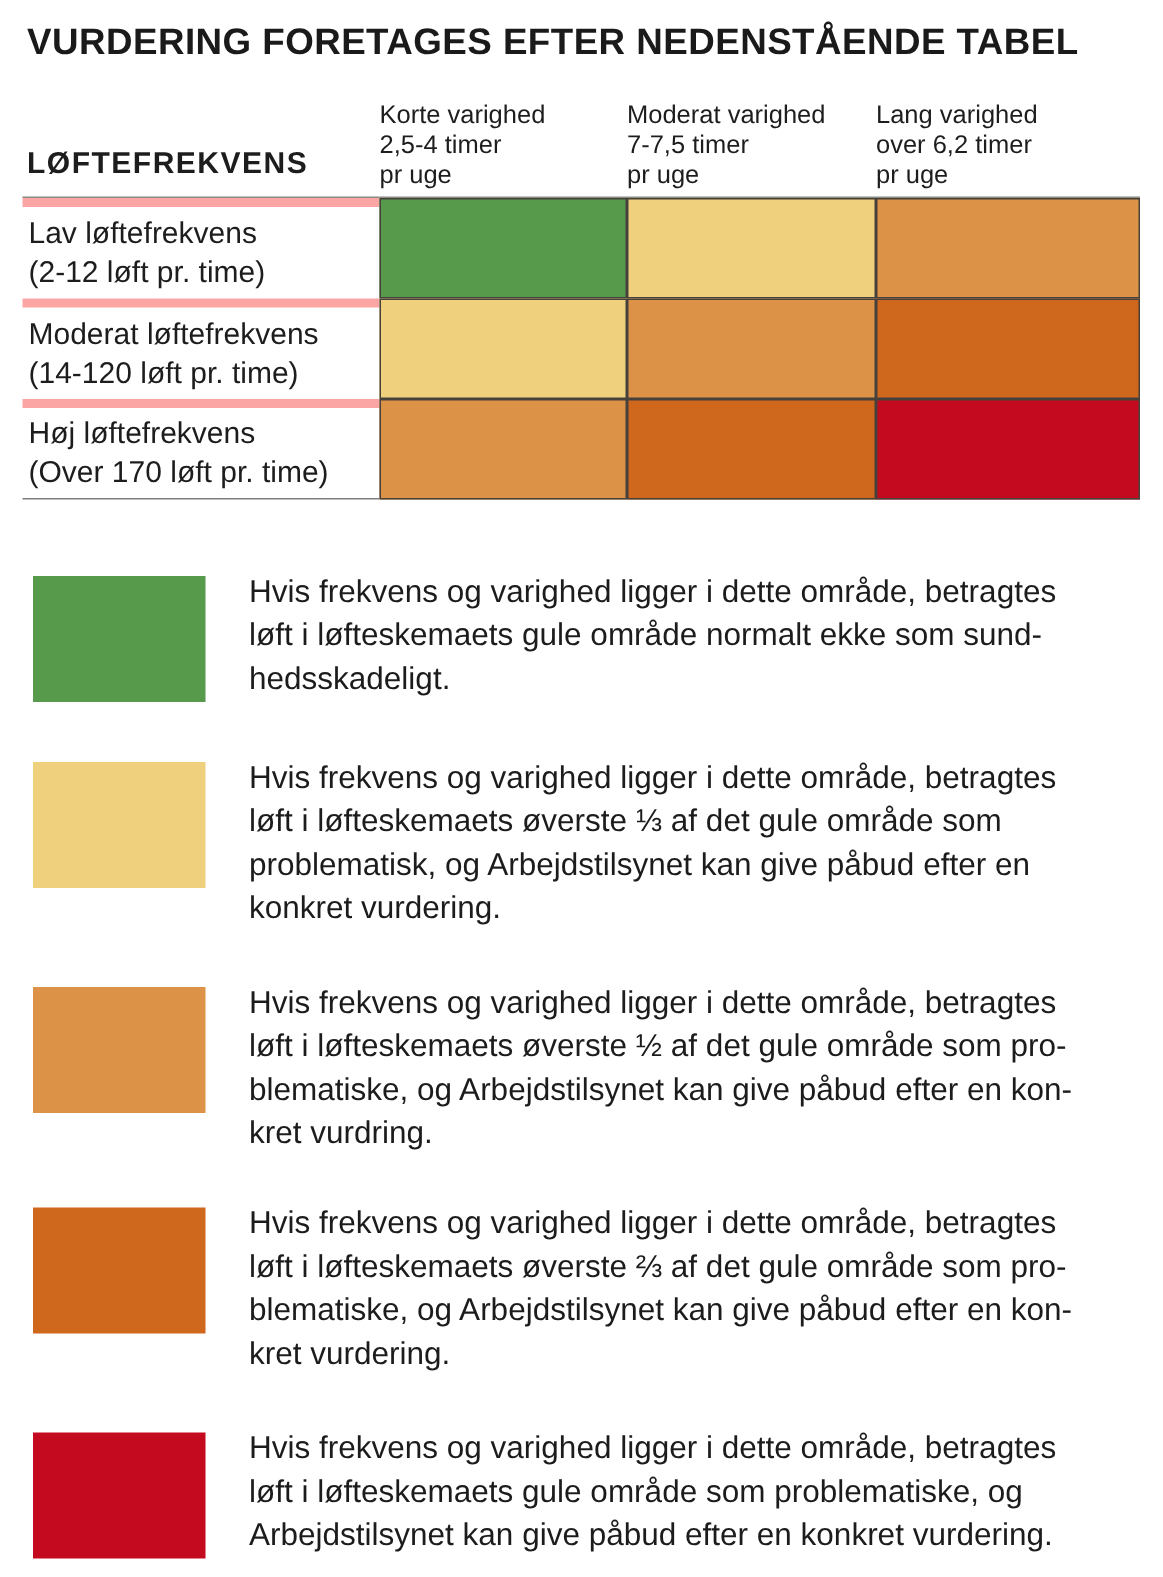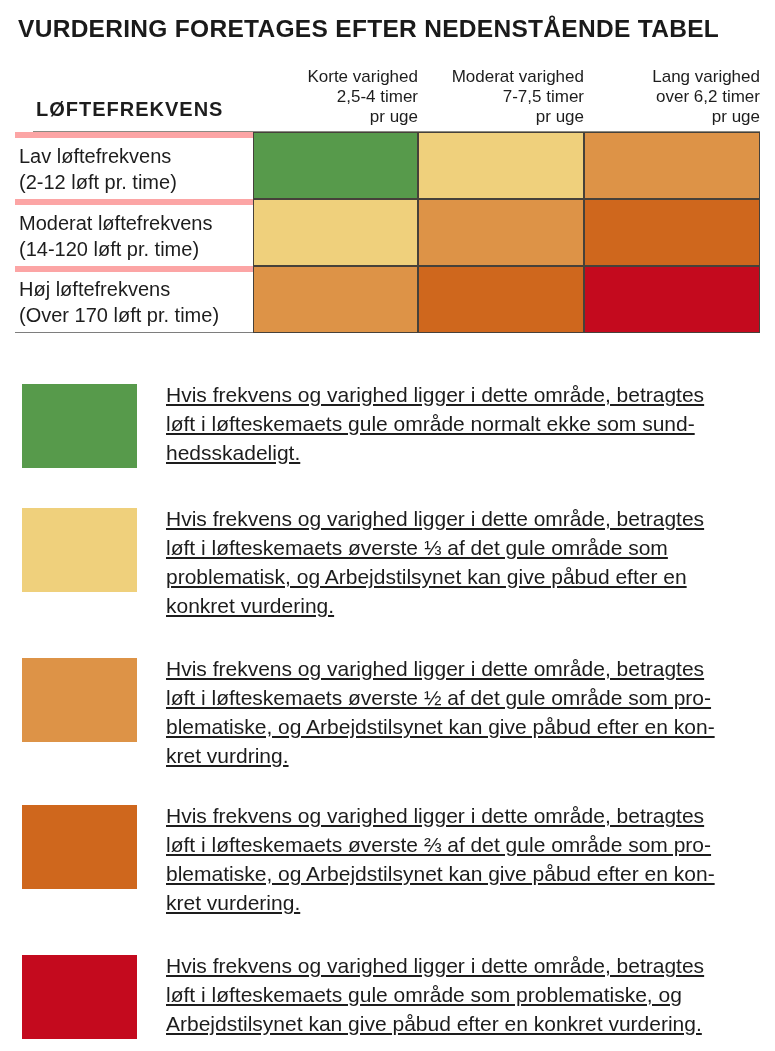--- a/index.html
+++ b/index.html
@@ -30,45 +30,44 @@
     grid-template-columns: 238px 165px 166px 176px;
     grid-template-rows: 69px 67px 67px 67px;
   }
   .corner {
     align-self: end;
     padding: 0 0 10px 3px;
     font-size: 20px;
     font-weight: bold;
     letter-spacing: 1px;
     white-space: pre;
-    margin-left: 18px;
   }
   .colhead {
     align-self: end;
     padding-bottom: 4px;
     font-size: 17px;
     line-height: 20px;
-    text-align: right;
+    text-align: left;
     white-space: pre;
   }
   .rlabel {
     display: flex;
     align-items: center;
     padding-left: 4px;
     font-size: 20px;
     line-height: 26px;
     white-space: pre;
     border-top: 6px solid #fca5a5;
   }
   .rlabel.last { border-bottom: 1px solid #7e7e7e; }
   .cell { border: 1px solid #46413a; }
   .tbl-header-underline { border-bottom: 1px solid #8a8a82; }
 
   
-  .legend { margin: 47px 0 0 22px; text-decoration: underline; }
+  .legend { margin: 47px 0 0 22px; }
   .li { display: flex; align-items: flex-start; }
   .li-gap-1 { margin-bottom: 36px; }
   .li-gap-2 { margin-bottom: 34px; }
   .li-gap-3 { margin-bottom: 31px; }
   .li-gap-4 { margin-bottom: 34px; }
   .swatch {
     flex: none;
     width: 115px; height: 84px;
     margin-top: 4px;
   }

